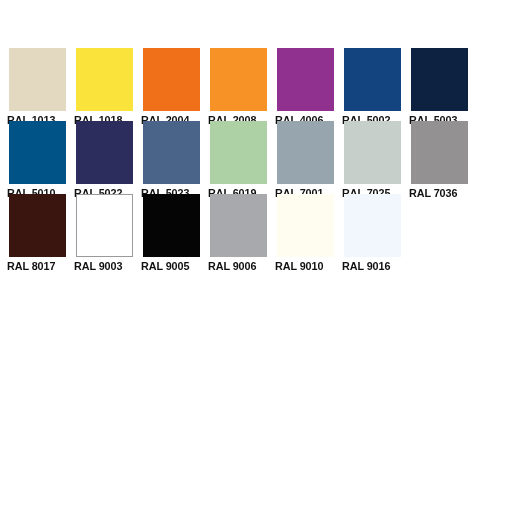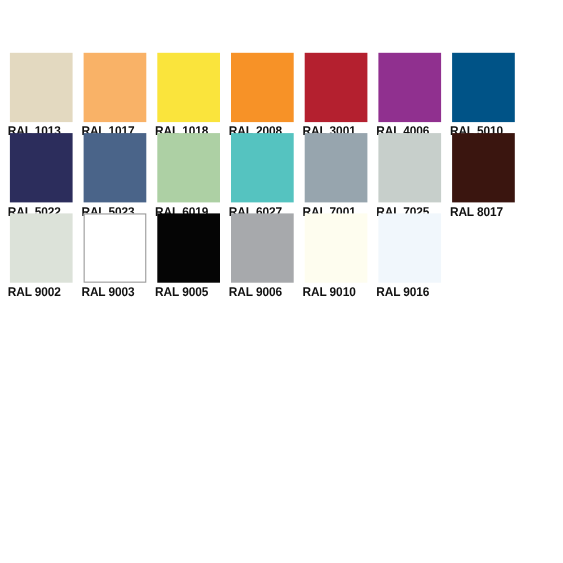--- a/index.html
+++ b/index.html
@@ -72,74 +72,74 @@
 </head>
 <body>
 
 <div id="swatch-chart" style="background: rgb(255, 255, 255);">
   <div class="swatch-grid">
       <div class="swatch-cell">
         <div class="swatch-chip" style="background-color: rgb(227, 217, 192);"></div>
         <div class="swatch-label">RAL 1013</div>
       </div>
       <div class="swatch-cell">
-        <div class="swatch-chip" style="background-color: rgb(249, 178, 103);"></div>
-        <div class="swatch-label">RAL 1017</div>
+        <div class="swatch-chip" style="background-color: rgb(250, 228, 60);"></div>
+        <div class="swatch-label">RAL 1018</div>
       </div>
       <div class="swatch-cell">
-        <div class="swatch-chip" style="background-color: rgb(250, 228, 60);"></div>
-        <div class="swatch-label">RAL 1018</div>
+        <div class="swatch-chip" style="background-color: rgb(240, 112, 25);"></div>
+        <div class="swatch-label">RAL 2004</div>
       </div>
       <div class="swatch-cell">
         <div class="swatch-chip" style="background-color: rgb(247, 146, 39);"></div>
         <div class="swatch-label">RAL 2008</div>
       </div>
       <div class="swatch-cell">
-        <div class="swatch-chip" style="background-color: rgb(180, 32, 47);"></div>
-        <div class="swatch-label">RAL 3001</div>
+        <div class="swatch-chip" style="background-color: rgb(144, 48, 143);"></div>
+        <div class="swatch-label">RAL 4006</div>
       </div>
       <div class="swatch-cell">
-        <div class="swatch-chip" style="background-color: rgb(144, 48, 143);"></div>
-        <div class="swatch-label">RAL 4006</div>
+        <div class="swatch-chip" style="background-color: rgb(20, 68, 127);"></div>
+        <div class="swatch-label">RAL 5002</div>
+      </div>
+      <div class="swatch-cell">
+        <div class="swatch-chip" style="background-color: rgb(13, 33, 65);"></div>
+        <div class="swatch-label">RAL 5003</div>
       </div>
       <div class="swatch-cell">
         <div class="swatch-chip" style="background-color: rgb(0, 83, 135);"></div>
         <div class="swatch-label">RAL 5010</div>
       </div>
       <div class="swatch-cell">
         <div class="swatch-chip" style="background-color: rgb(44, 45, 92);"></div>
         <div class="swatch-label">RAL 5022</div>
       </div>
       <div class="swatch-cell">
         <div class="swatch-chip" style="background-color: rgb(74, 100, 137);"></div>
         <div class="swatch-label">RAL 5023</div>
       </div>
       <div class="swatch-cell">
         <div class="swatch-chip" style="background-color: rgb(173, 208, 164);"></div>
         <div class="swatch-label">RAL 6019</div>
       </div>
       <div class="swatch-cell">
-        <div class="swatch-chip" style="background-color: rgb(85, 195, 192);"></div>
-        <div class="swatch-label">RAL 6027</div>
-      </div>
-      <div class="swatch-cell">
         <div class="swatch-chip" style="background-color: rgb(151, 165, 174);"></div>
         <div class="swatch-label">RAL 7001</div>
       </div>
       <div class="swatch-cell">
         <div class="swatch-chip" style="background-color: rgb(199, 207, 203);"></div>
         <div class="swatch-label">RAL 7025</div>
       </div>
       <div class="swatch-cell">
+        <div class="swatch-chip" style="background-color: rgb(147, 145, 146);"></div>
+        <div class="swatch-label">RAL 7036</div>
+      </div>
+      <div class="swatch-cell">
         <div class="swatch-chip" style="background-color: rgb(58, 21, 15);"></div>
         <div class="swatch-label">RAL 8017</div>
-      </div>
-      <div class="swatch-cell">
-        <div class="swatch-chip" style="background-color: rgb(220, 226, 217);"></div>
-        <div class="swatch-label">RAL 9002</div>
       </div>
       <div class="swatch-cell">
         <div class="swatch-chip bordered" style="background-color: rgb(255, 255, 255);"></div>
         <div class="swatch-label">RAL 9003</div>
       </div>
       <div class="swatch-cell">
         <div class="swatch-chip" style="background-color: rgb(5, 5, 5);"></div>
         <div class="swatch-label">RAL 9005</div>
       </div>
       <div class="swatch-cell">

